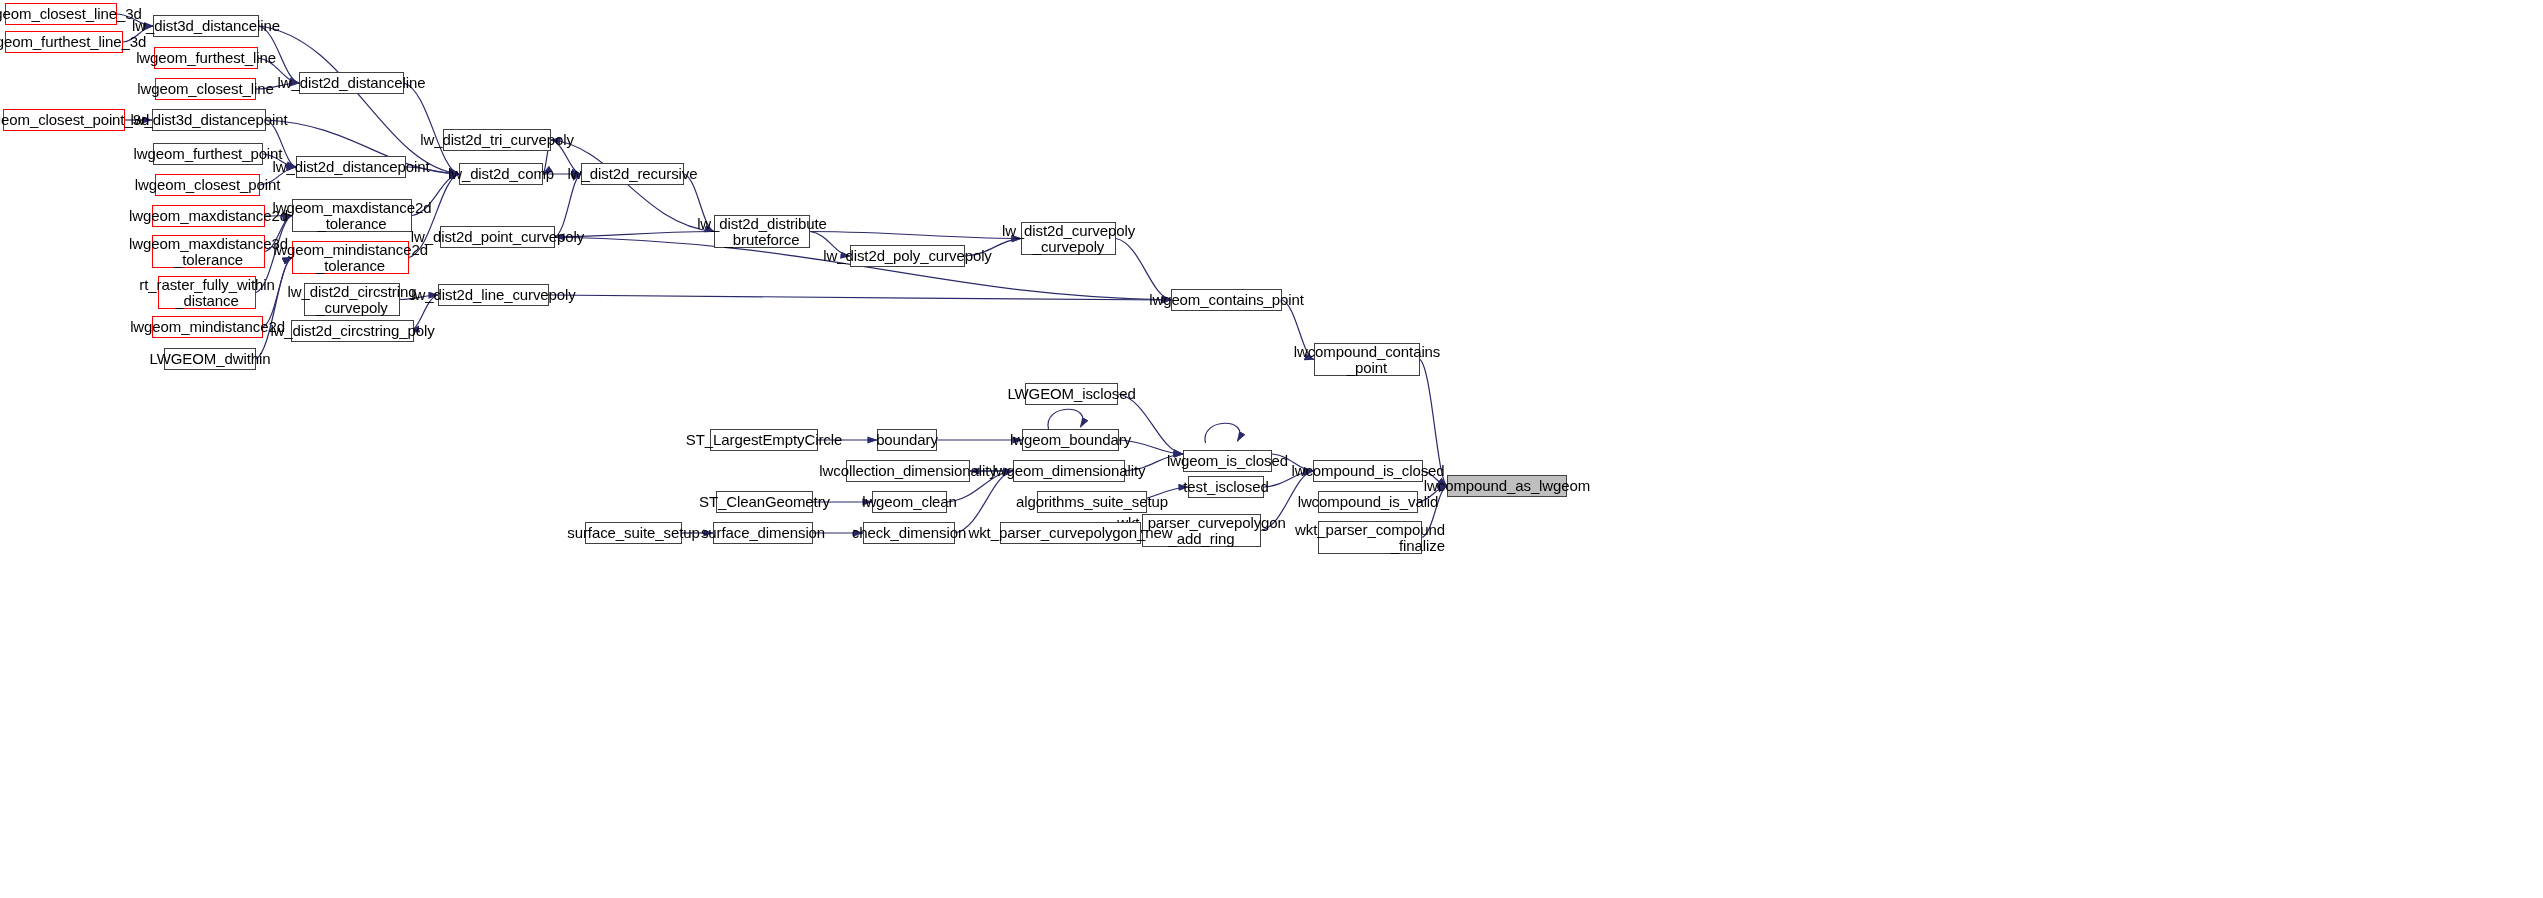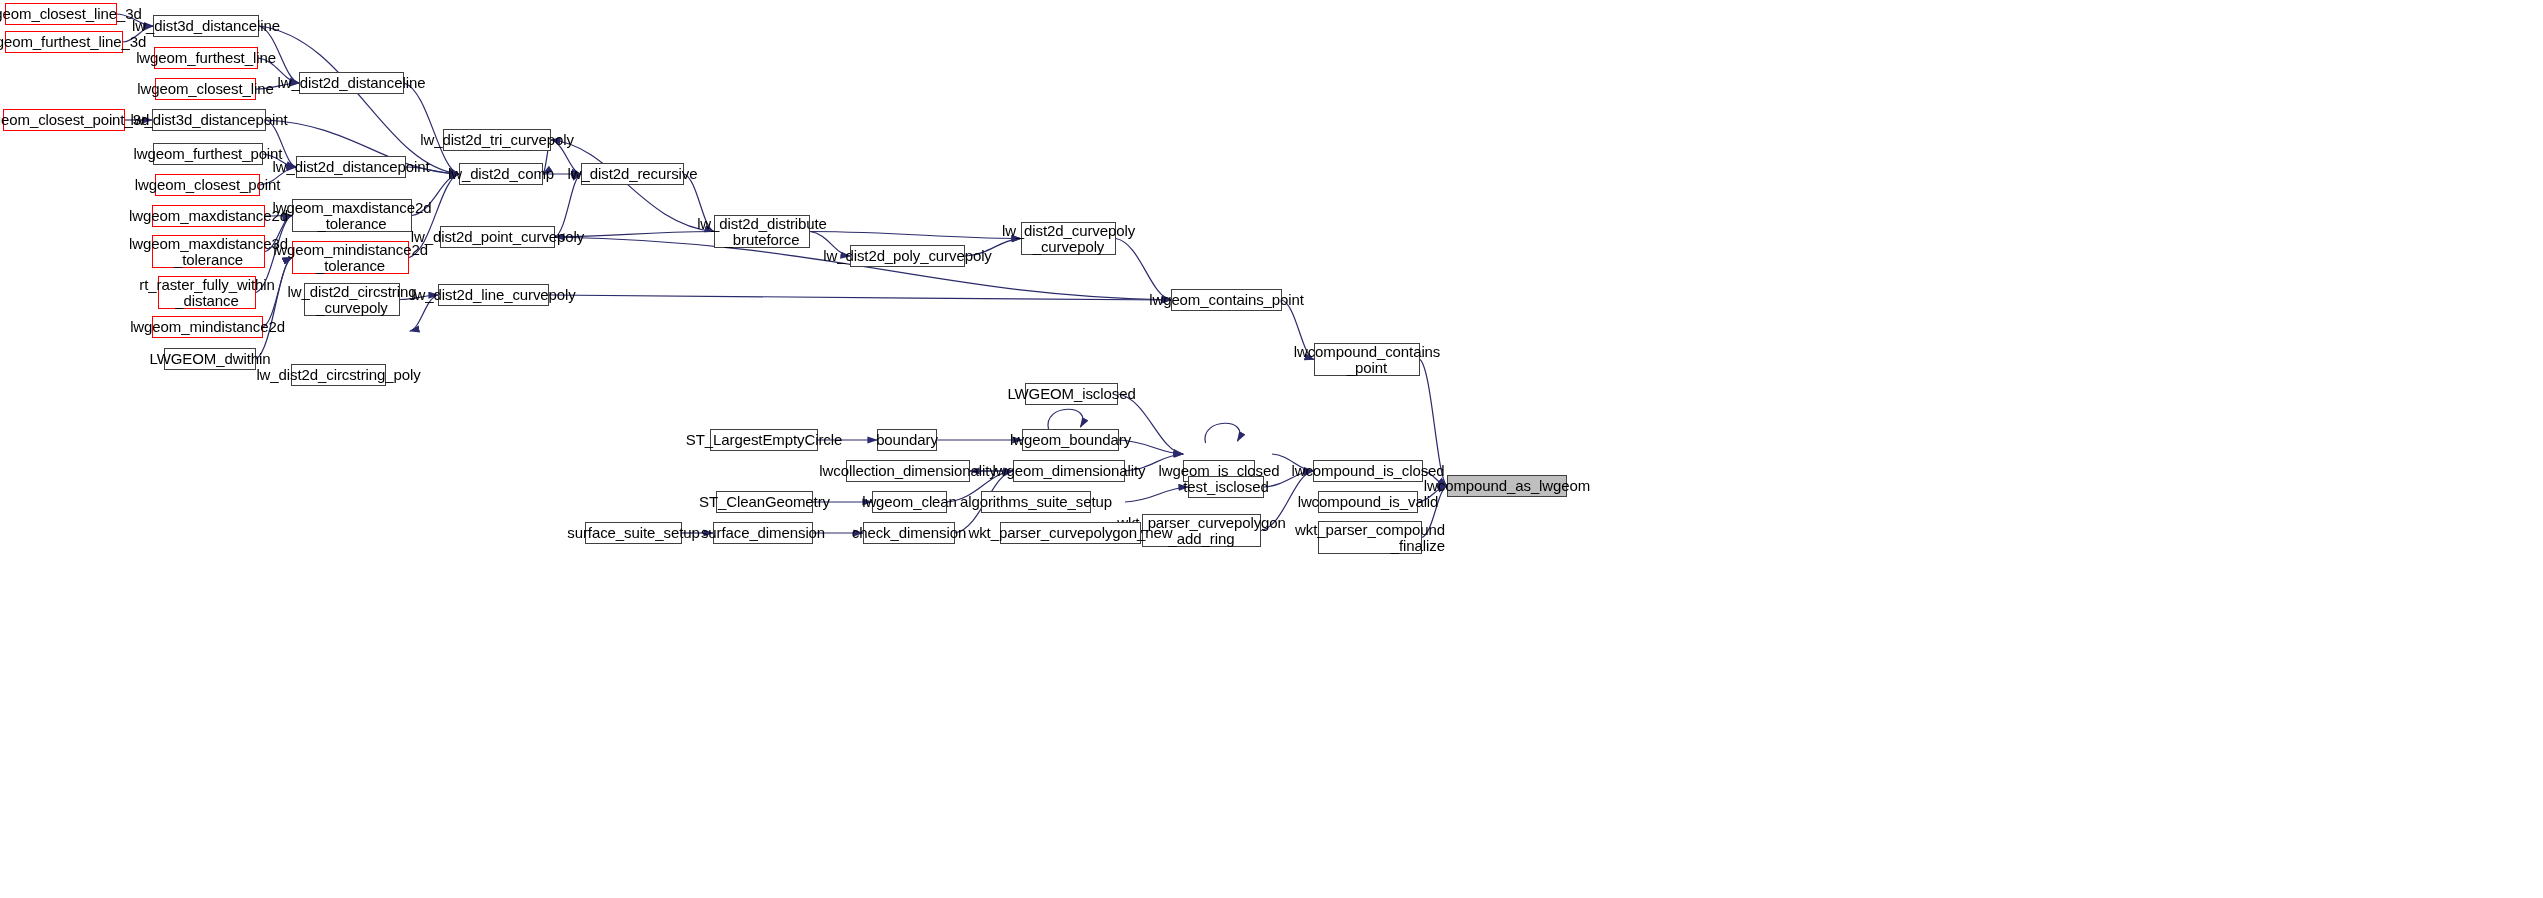--- a/index.html
+++ b/index.html
@@ -150,37 +150,37 @@
       <div class="node red" style="left: 292px; top: 241px; width: 117px; height: 33px;">lwgeom_mindistance2d
 _tolerance</div>
       <div class="node" style="left: 850px; top: 245px; width: 115px; height: 22px;">lw_dist2d_poly_curvepoly</div>
       <div class="node red" style="left: 158px; top: 276px; width: 98px; height: 33px;">rt_raster_fully_within
 _distance</div>
       <div class="node" style="left: 304px; top: 283px; width: 96px; height: 33px;">lw_dist2d_circstring
 _curvepoly</div>
       <div class="node" style="left: 438px; top: 284px; width: 111px; height: 22px;">lw_dist2d_line_curvepoly</div>
       <div class="node" style="left: 1171px; top: 289px; width: 111px; height: 22px; text-align: center;">lwgeom_contains_point</div>
       <div class="node red" style="left: 152px; top: 316px; width: 111px; height: 22px;">lwgeom_mindistance2d</div>
-      <div class="node" style="left: 291px; top: 320px; width: 95px; height: 22px; margin-top: 44px;">lw_dist2d_circstring_poly</div>
+      <div class="node" style="left: 291px; top: 320px; width: 123px; height: 22px;">lw_dist2d_circstring_poly</div>
       <div class="node" style="left: 1314px; top: 343px; width: 106px; height: 33px;">lwcompound_contains
 _point</div>
       <div class="node" style="left: 164px; top: 348px; width: 92px; height: 22px;">LWGEOM_dwithin</div>
       <div class="node" style="left: 1025px; top: 383px; width: 93px; height: 22px;">LWGEOM_isclosed</div>
       <div class="node" style="left: 710px; top: 429px; width: 108px; height: 22px;">ST_LargestEmptyCircle</div>
       <div class="node" style="left: 877px; top: 429px; width: 60px; height: 22px;">boundary</div>
       <div class="node" style="left: 1022px; top: 429px; width: 97px; height: 22px;">lwgeom_boundary</div>
-      <div class="node" style="left: 1183px; top: 460px; width: 72px; height: 22px;">lwgeom_is_closed</div>
+      <div class="node" style="left: 1183px; top: 450px; width: 89px; height: 22px;">lwgeom_is_closed</div>
       <div class="node" style="left: 846px; top: 460px; width: 124px; height: 22px;">lwcollection_dimensionality</div>
       <div class="node" style="left: 1013px; top: 460px; width: 112px; height: 22px;">lwgeom_dimensionality</div>
       <div class="node" style="left: 1313px; top: 460px; width: 110px; height: 22px;">lwcompound_is_closed</div>
       <div class="node current" style="left: 1447px; top: 475px; width: 120px; height: 22px;">lwcompound_as_lwgeom</div>
       <div class="node" style="left: 1188px; top: 476px; width: 76px; height: 22px;">test_isclosed</div>
       <div class="node" style="left: 716px; top: 491px; width: 97px; height: 22px;">ST_CleanGeometry</div>
       <div class="node" style="left: 872px; top: 491px; width: 75px; height: 22px;">lwgeom_clean</div>
-      <div class="node" style="left: 981px; top: 491px; width: 110px; height: 22px;">algorithms_suite_setup</div>
+      <div class="node" style="left: 1037px; top: 491px; width: 110px; height: 22px;">algorithms_suite_setup</div>
       <div class="node" style="left: 1318px; top: 491px; width: 100px; height: 22px;">lwcompound_is_valid</div>
       <div class="node" style="left: 1142px; top: 514px; width: 119px; height: 33px;">wkt_parser_curvepolygon
 _add_ring</div>
       <div class="node" style="left: 585px; top: 522px; width: 97px; height: 22px;">surface_suite_setup</div>
       <div class="node" style="left: 713px; top: 522px; width: 100px; height: 22px;">surface_dimension</div>
       <div class="node" style="left: 863px; top: 522px; width: 92px; height: 22px;">check_dimension</div>
       <div class="node" style="left: 1000px; top: 522px; width: 141px; height: 22px;">wkt_parser_curvepolygon_new</div>
       <div class="node" style="left: 1318px; top: 521px; width: 104px; height: 33px; text-align: right;">wkt_parser_compound
 _finalize</div>
     </div>

